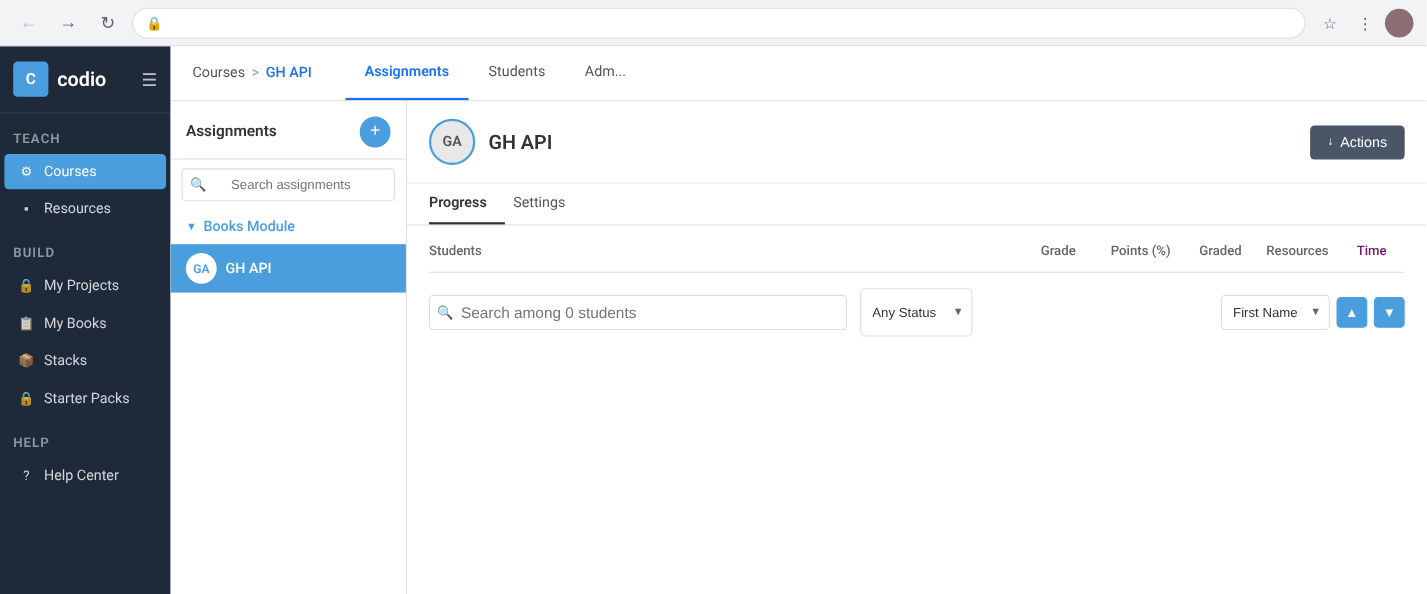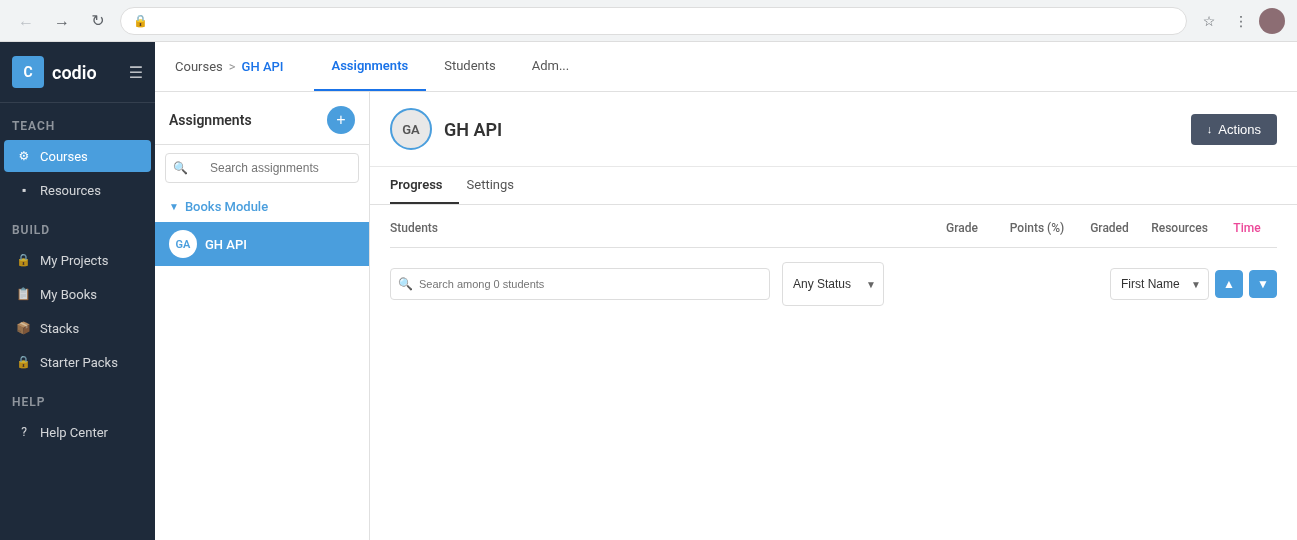--- a/index.html
+++ b/index.html
@@ -79,25 +79,25 @@
     .sub-tab.active { color: #333; font-weight: 600; border-bottom: 2px solid #333; }
 
     
     .table-area { flex: 1; overflow: auto; padding: 16px 20px; }
     .table-header-row { display: flex; align-items: center; padding: 0 0 12px; border-bottom: 1px solid #e0e0e0; gap: 0; }
     .th-students { flex: 1; font-size: 12px; color: #666; font-weight: 500; }
     .th-grade { width: 70px; font-size: 12px; color: #666; font-weight: 500; text-align: center; }
     .th-points { width: 80px; font-size: 12px; color: #666; font-weight: 500; text-align: center; }
     .th-graded { width: 65px; font-size: 12px; color: #666; font-weight: 500; text-align: center; }
     .th-answered { width: 75px; font-size: 12px; color: #666; font-weight: 500; text-align: center; }
-    .th-time { width: 60px; font-size: 12px; color: #ec4899; font-weight: 500; text-align: center; }
+    .th-time { width: 60px; font-size: 12px; color: #701a75; font-weight: 500; text-align: center; }
 
     .filter-row { display: flex; align-items: center; margin-top: 14px; gap: 12px; }
     .student-search { position: relative; flex: 1; max-width: 380px; }
-    .student-search-input { width: 100%; height: 32px; border: 1px solid #ddd; border-radius: 4px; padding: 0 8px 0 28px; font-size: 11px; color: #666; outline: none; }
+    .student-search-input { width: 100%; height: 32px; border: 1px solid #ddd; border-radius: 4px; padding: 0 8px 0 28px; font-size: 14px; color: #666; outline: none; }
     .student-search-icon { position: absolute; left: 8px; top: 50%; transform: translateY(-50%); color: #999; font-size: 12px; }
     .status-dropdown { height: 44px; border: 1px solid #ddd; border-radius: 4px; padding: 0 28px 0 10px; font-size: 12px; color: #333; outline: none; background: #fff; appearance: none; cursor: pointer; position: relative; }
     .dropdown-wrap { position: relative; display: inline-flex; align-items: center; }
     .dropdown-arrow { position: absolute; right: 8px; top: 50%; transform: translateY(-50%); color: #666; font-size: 10px; pointer-events: none; }
     .sort-wrap { margin-left: auto; display: flex; align-items: center; gap: 6px; }
     .sort-dropdown { height: 32px; border: 1px solid #ddd; border-radius: 4px; padding: 0 28px 0 10px; font-size: 12px; color: #333; outline: none; background: #fff; appearance: none; cursor: pointer; }
     .sort-btn { width: 28px; height: 28px; border: 1px solid #4a9edd; border-radius: 4px; display: flex; align-items: center; justify-content: center; cursor: pointer; background: #4a9edd; color: #fff; font-size: 12px; }
     .sort-btn.down { background: #4a9edd; }
   </style>
 </head>

